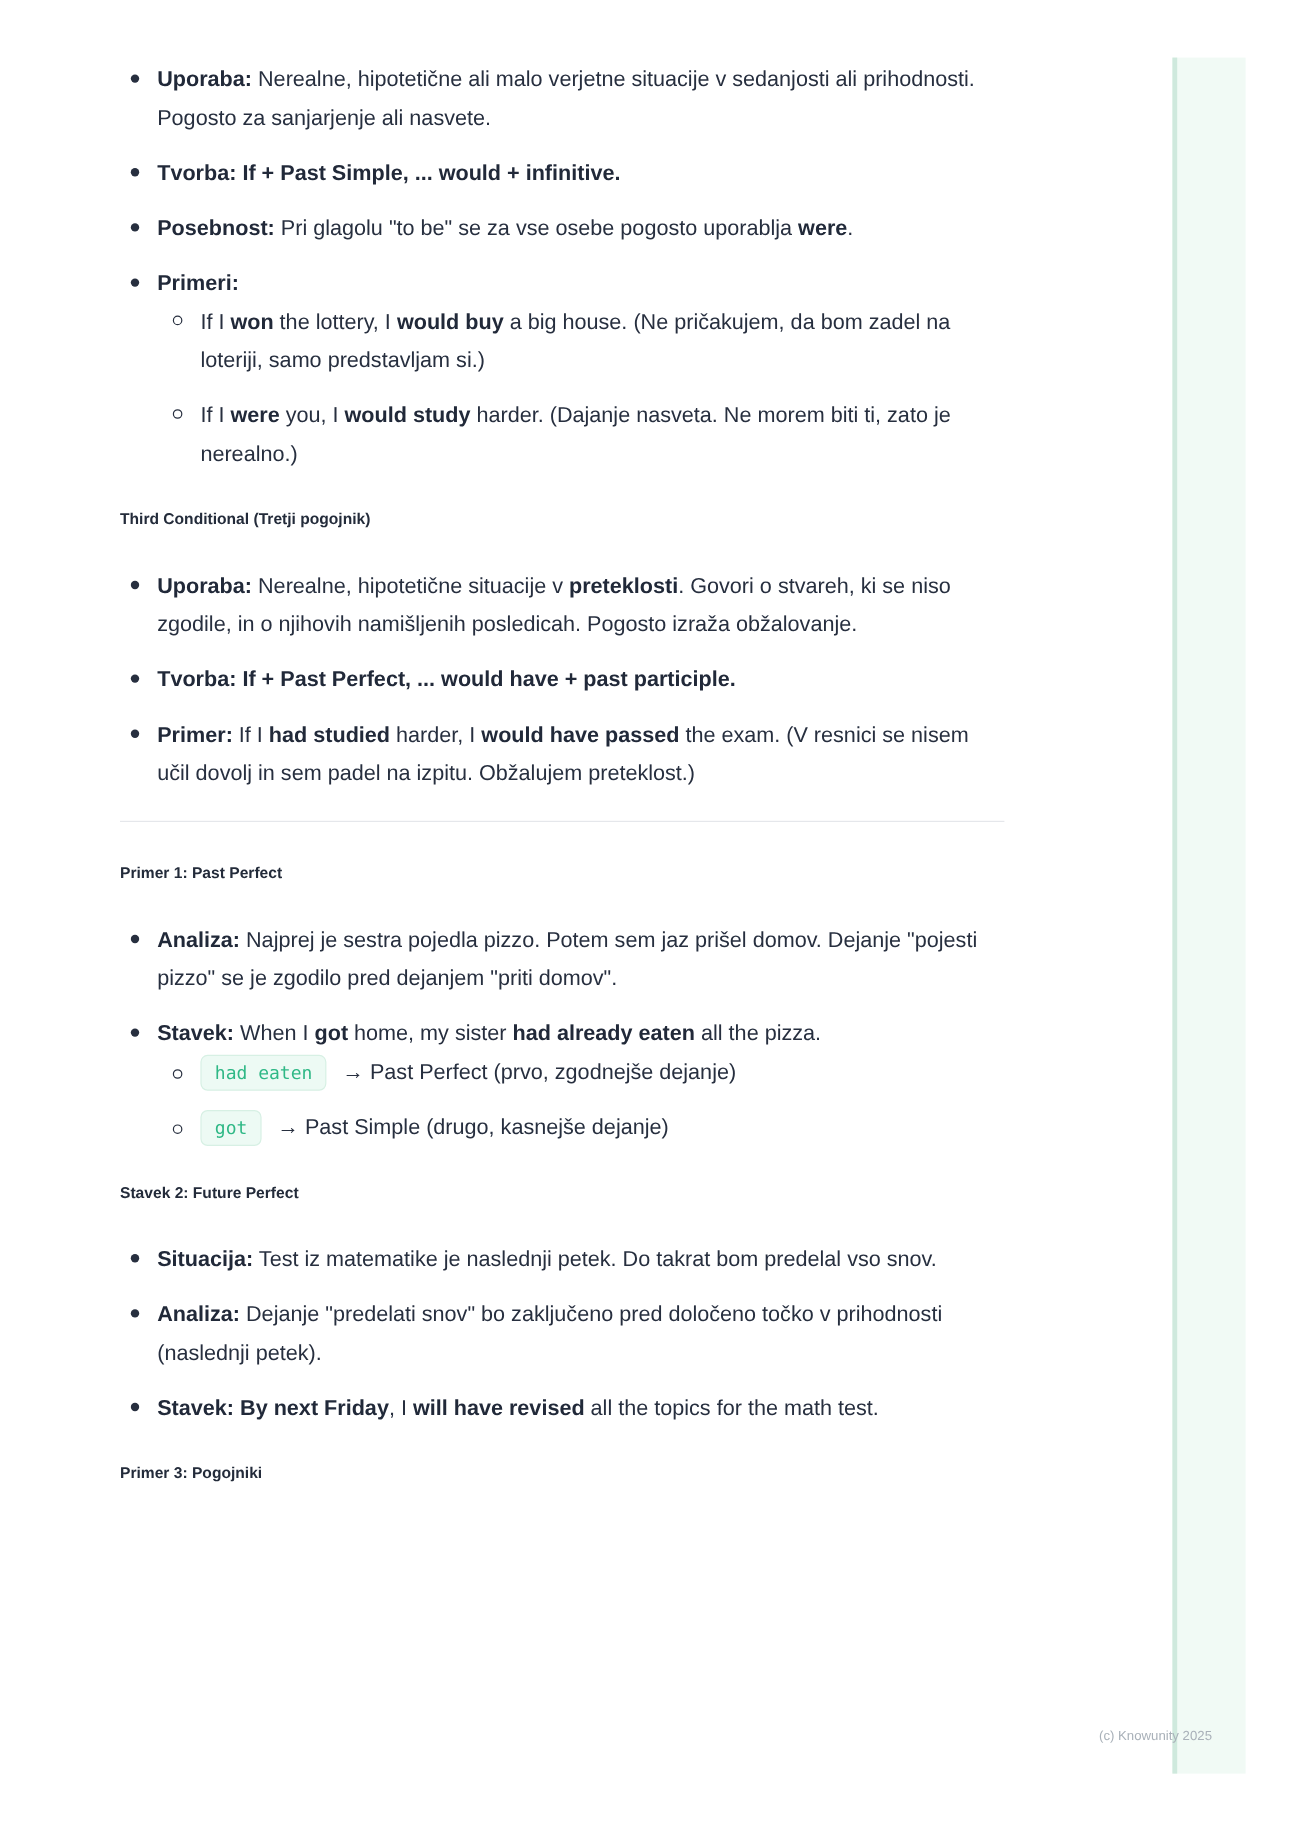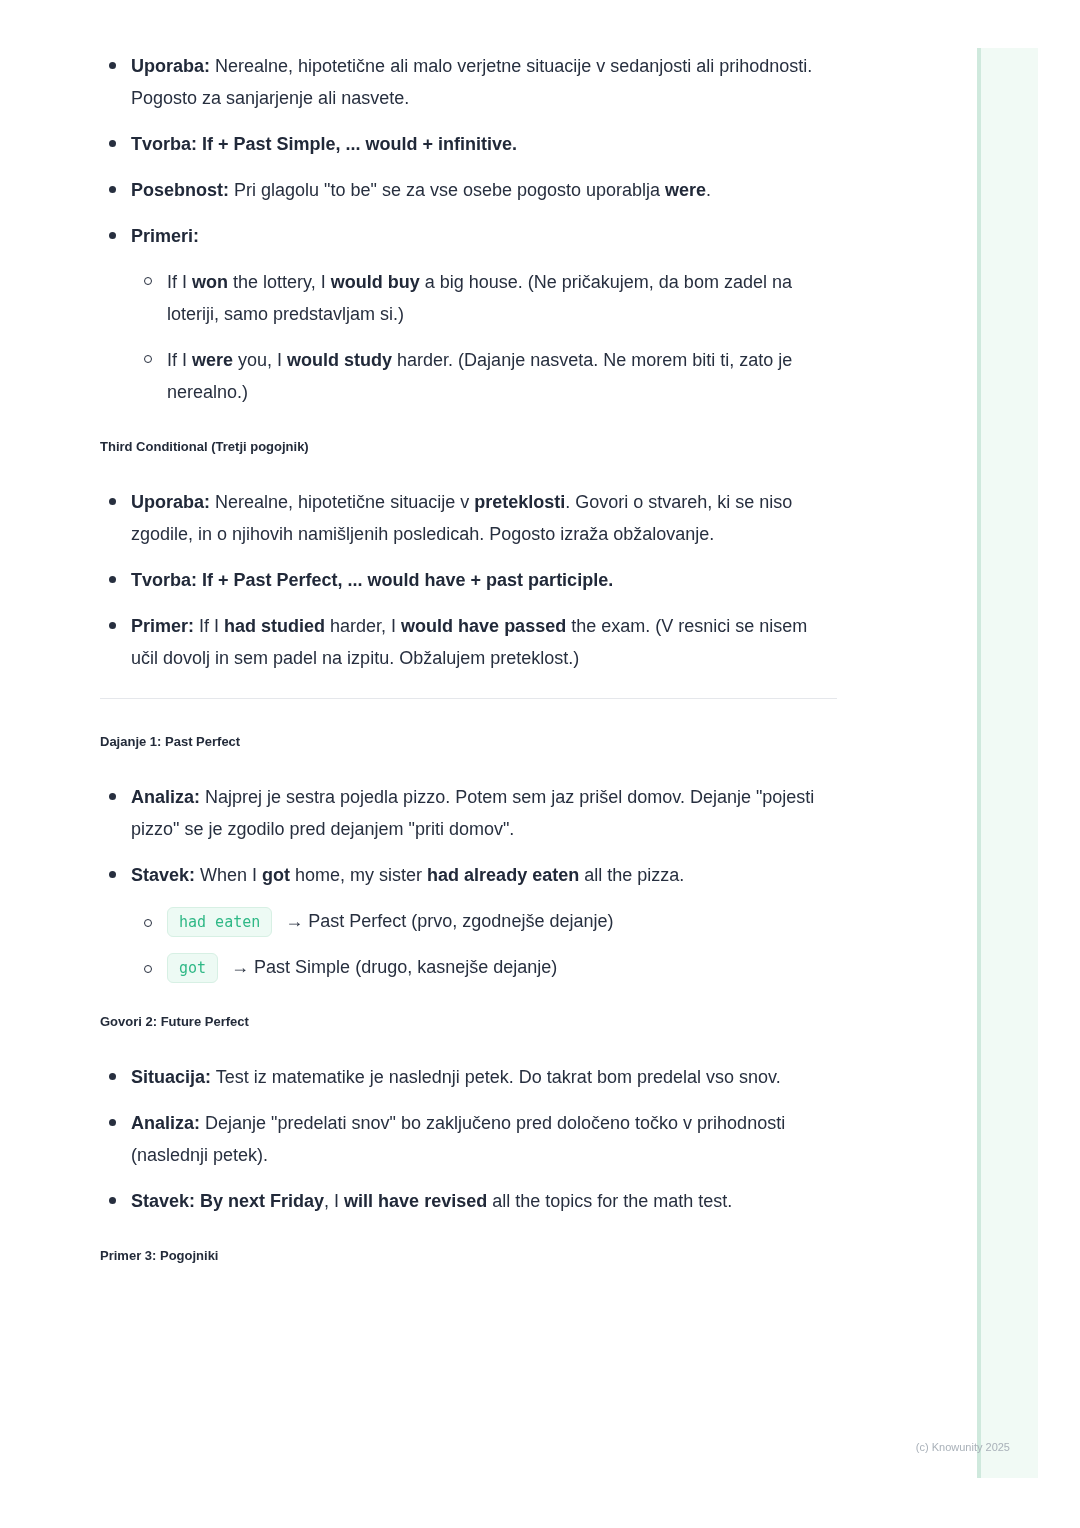--- a/index.html
+++ b/index.html
@@ -44,21 +44,21 @@
     position:relative;
     padding-left:31px;
     margin-bottom:14px;
     font-size:18px;line-height:32px;
   }
   .li-text{display:block;}
   strong{font-weight:700;color:#212939;}
   .marker{position:absolute;left:9px;display:block;}
   .m1{top:12px;width:7px;height:7px;border-radius:50%;background:#272f3f;}
   .m2{top:11px;width:6px;height:6px;border-radius:50%;border:1.6px solid #272f3f;background:transparent;}
-  .sublist{margin-top:14px;}
+  .sublist{}
   .sublist .li{padding-left:36px;margin-bottom:14px;}
   .sublist .marker{left:13px;}
   .li.badge-row .m2{top:14px;}
   .code-badge{
     display:inline-block;
     font-family:"DejaVu Sans Mono","Liberation Mono",monospace;
     font-size:15px;line-height:20px;
     color:var(--badge-text,#2fb886);
     background:var(--badge-bg,#edfaf4);
     border:1px solid var(--badge-border,#d7f0e4);
@@ -118,42 +118,42 @@
         <div class="li l1">
           <span class="marker m1"></span>
           <div class="li-text"><strong>Tvorba: If + Past Perfect, ... would have + past participle.</strong></div>
         </div>
         <div class="li l1">
           <span class="marker m1"></span>
           <div class="li-text"><strong>Primer:</strong><span> If I </span><strong>had studied</strong><span> harder, I </span><strong>would have passed</strong><span> the exam. (V resnici se nisem učil dovolj in sem padel na izpitu. Obžalujem preteklost.)</span></div>
         </div>
       </div>
       <div class="divider"></div>
-      <h3 class="h3">Dajanje 1: Past Perfect</h3>
+      <h3 class="h3">Primer 1: Past Perfect</h3>
       <div class="list">
         <div class="li l1">
           <span class="marker m1"></span>
           <div class="li-text"><strong>Analiza:</strong><span> Najprej je sestra pojedla pizzo. Potem sem jaz prišel domov. Dejanje "pojesti pizzo" se je zgodilo pred dejanjem "priti domov".</span></div>
         </div>
         <div class="li l1">
           <span class="marker m1"></span>
           <div class="li-text"><strong>Stavek:</strong><span> When I </span><strong>got</strong><span> home, my sister </span><strong>had already eaten</strong><span> all the pizza.</span></div>
           <div class="sublist">
             <div class="li l2 badge-row">
               <span class="marker m2"></span>
               <div class="li-text"><span class="code-badge">had eaten</span><span> → Past Perfect (prvo, zgodnejše dejanje)</span></div>
             </div>
             <div class="li l2 badge-row">
               <span class="marker m2"></span>
               <div class="li-text"><span class="code-badge">got</span><span> → Past Simple (drugo, kasnejše dejanje)</span></div>
             </div>
           </div>
         </div>
       </div>
-      <h3 class="h3">Govori 2: Future Perfect</h3>
+      <h3 class="h3">Stavek 2: Future Perfect</h3>
       <div class="list">
         <div class="li l1">
           <span class="marker m1"></span>
           <div class="li-text"><strong>Situacija:</strong><span> Test iz matematike je naslednji petek. Do takrat bom predelal vso snov.</span></div>
         </div>
         <div class="li l1">
           <span class="marker m1"></span>
           <div class="li-text"><strong>Analiza:</strong><span> Dejanje "predelati snov" bo zaključeno pred določeno točko v prihodnosti (naslednji petek).</span></div>
         </div>
         <div class="li l1">

